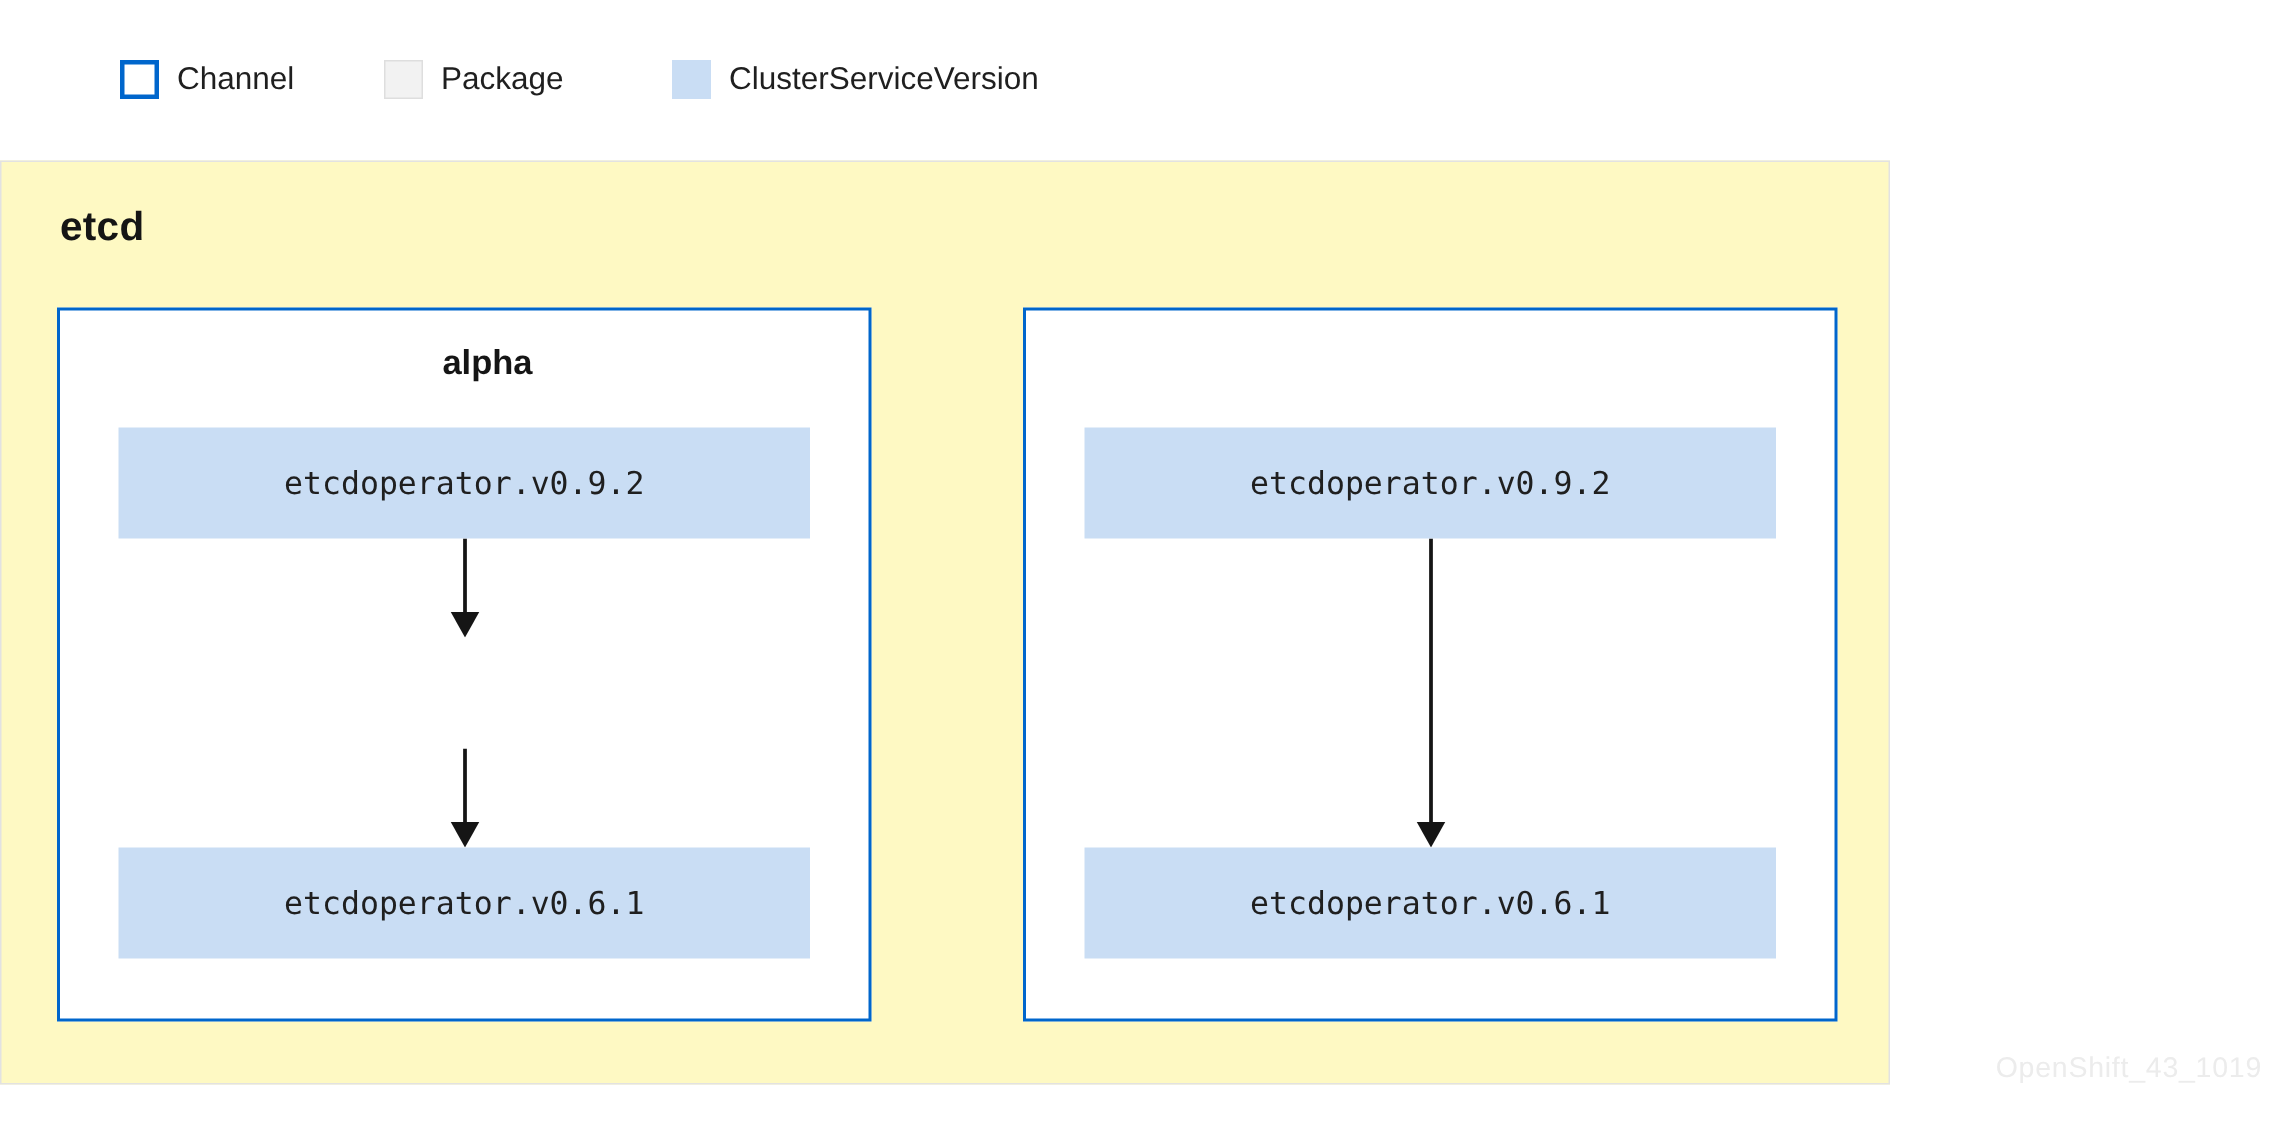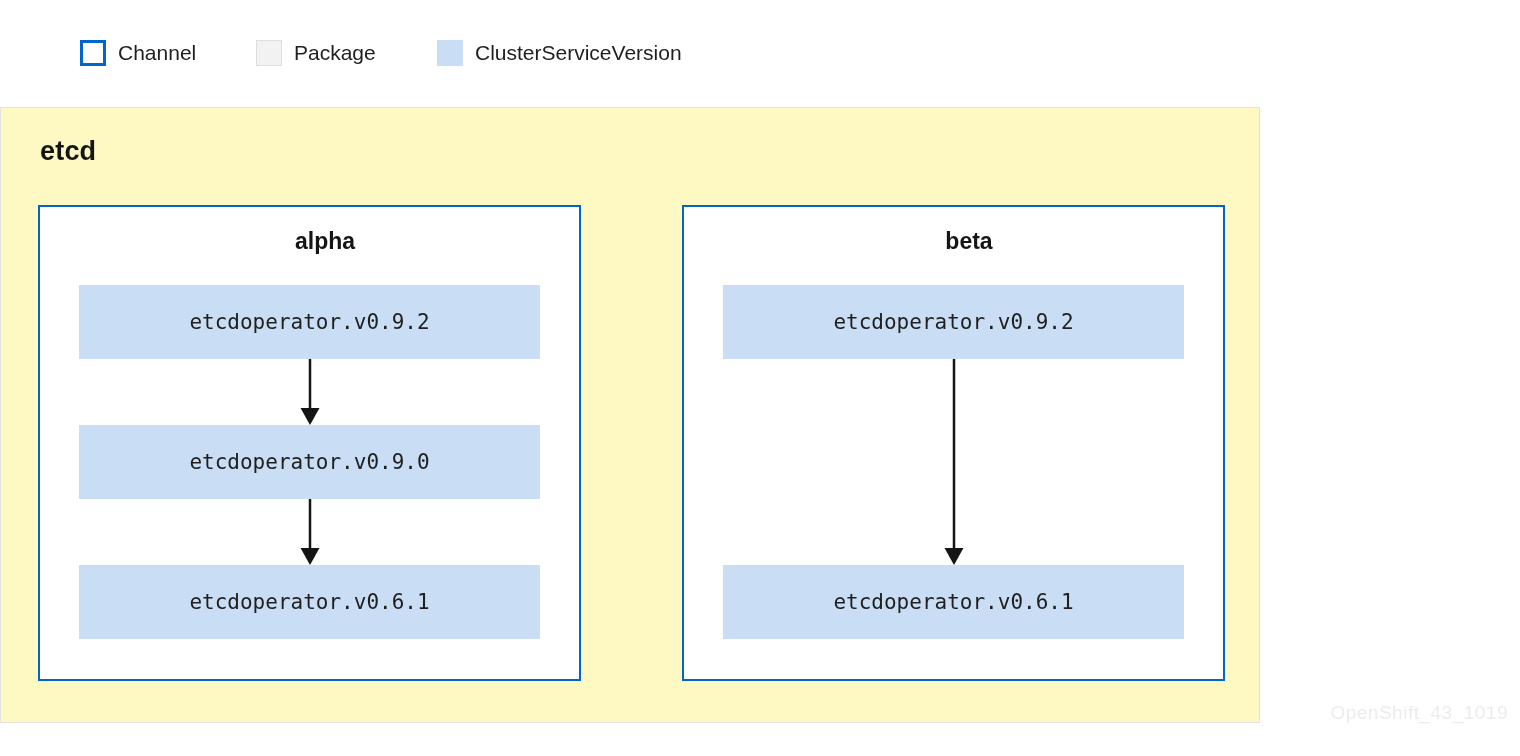--- a/index.html
+++ b/index.html
@@ -15,21 +15,21 @@
   .legend-item { position: absolute; top: 40px; display: flex; align-items: center; }
   .legend-swatch { width: 26px; height: 26px; flex: 0 0 26px; }
   .swatch-channel { background: #ffffff; border: 3px solid #0066cc; }
   .swatch-package { background: #f2f2f2; border: 1px solid #dedede; }
   .swatch-csv { background: #c9ddf4; }
   .legend-label { font-size: 21px; color: #1f1f1f; margin-left: 12px; white-space: nowrap; }
   .legend-arrow-svg { display: block; }
 
   #legend-channel { left: 80px; text-align: center; }
   #legend-package { left: 256px; text-align: center; }
-  #legend-csv { left: 422px; padding-left: 15px; }
+  #legend-csv { left: 433px; padding-left: 15px; }
   #legend-replaces { left: 759px; }
 
   
   .package-box {
     position: absolute;
     left: 0; top: 107px;
     width: 1260px; height: 616px;
     background: #fef9c3;
     border: 1px solid #e2e2e2;
   }
@@ -135,36 +135,32 @@
 
     <div class="csv-node csv-top">
       <span class="csv-label">etcdoperator.v0.9.2</span>
     </div>
 
     <svg class="v-arrow arrow-a1" width="24" height="66" viewBox="0 0 24 66">
       <line x1="12" y1="0" x2="12" y2="50" stroke="#151515" stroke-width="2.5"></line>
       <polygon points="2.5,49 21.5,49 12,66" fill="#151515"></polygon>
     </svg>
 
-    <div class="csv-node csv-mid">
-      <span class="csv-label">etcdoperator.v0.9.0</span>
-    </div>
 
     <svg class="v-arrow arrow-a2" width="24" height="66" viewBox="0 0 24 66">
       <line x1="12" y1="0" x2="12" y2="50" stroke="#151515" stroke-width="2.5"></line>
       <polygon points="2.5,49 21.5,49 12,66" fill="#151515"></polygon>
     </svg>
 
     <div class="csv-node csv-bot">
       <span class="csv-label">etcdoperator.v0.6.1</span>
     </div>
   </div>
 
   <div class="channel-box" id="channel-beta">
-    <div class="channel-title">beta</div>
 
     <div class="csv-node csv-top">
       <span class="csv-label">etcdoperator.v0.9.2</span>
     </div>
 
     <svg class="v-arrow arrow-b1" width="24" height="206" viewBox="0 0 24 206">
       <line x1="12" y1="0" x2="12" y2="190" stroke="#151515" stroke-width="2.5"></line>
       <polygon points="2.5,189 21.5,189 12,206" fill="#151515"></polygon>
     </svg>
 

